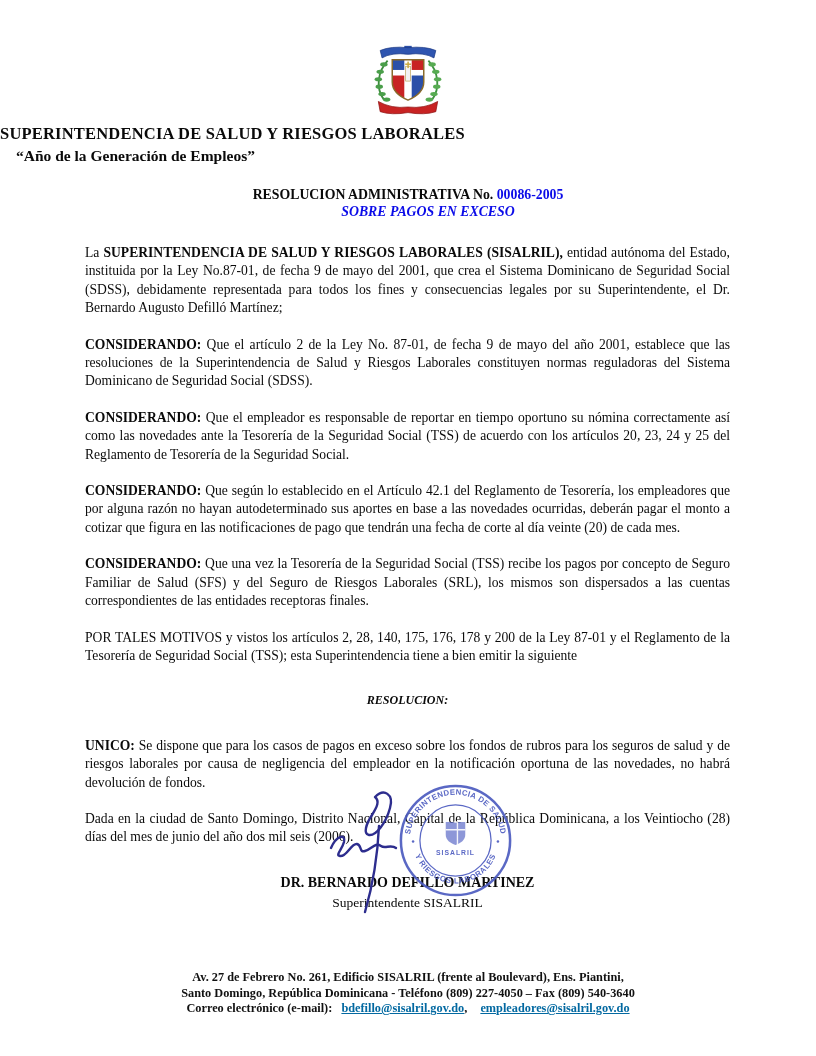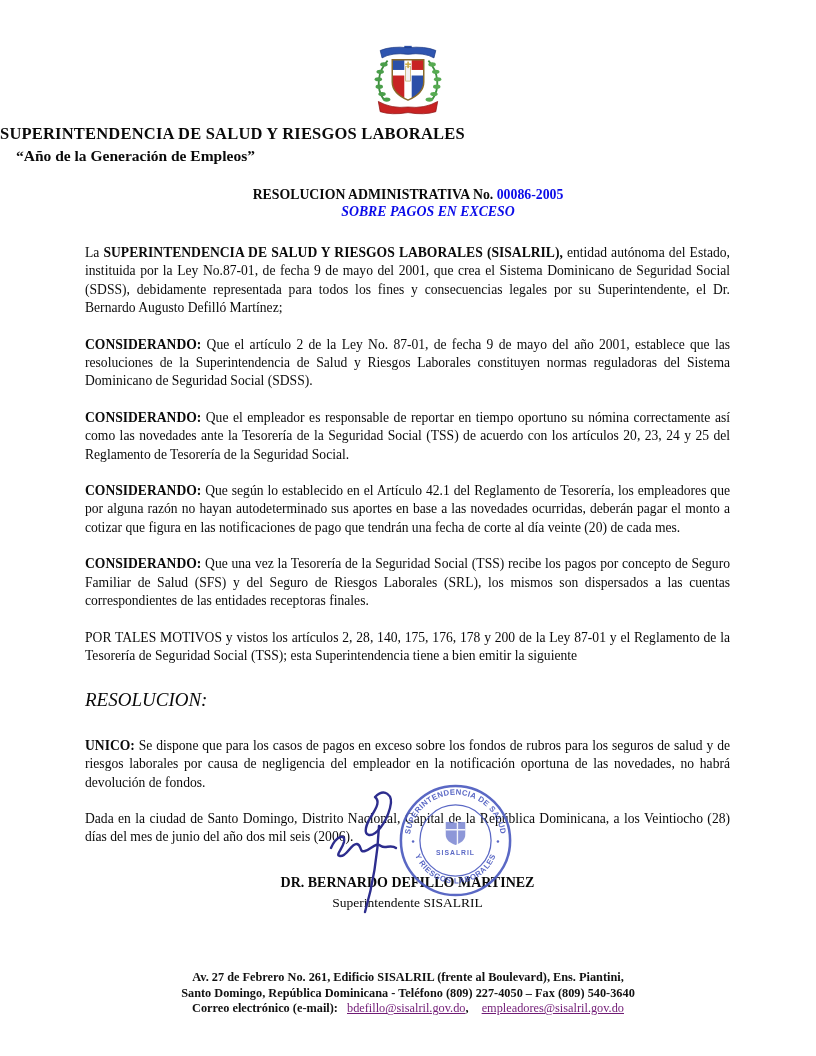--- a/index.html
+++ b/index.html
@@ -18,30 +18,30 @@
   .res-line{text-align:center;font-weight:bold;font-size:13.8px;margin-top:0;}
   .res-line.first{margin-top:22px;}
   .blue{color:#0b0bE8;}
   .subject{text-align:center;font-weight:bold;font-style:italic;font-size:13.8px;color:#0b0bE8;margin-top:1px;padding-left:40px;}
   .content{
     margin:24px 86px 0 85px;
     font-size:13.6px;line-height:18.4px;
     text-align:justify;
   }
   .content p{margin:0 0 18px 0;}
-  .res-heading{font-weight:normal;font-style:italic;font-size:19px;margin:26px 0 27px 0 !important;}
+  .res-heading{text-align:center;font-weight:bold;font-style:italic;font-size:12px;margin:26px 0 27px 0 !important;}
   .sig-name{text-align:center;font-weight:bold;font-size:14px;margin-top:27px;}
   .sig-title{text-align:center;font-size:13.5px;margin-top:2px;}
   .stamp{position:absolute;left:397px;top:782px;width:117px;height:117px;opacity:.92;z-index:3;}
   .signature{position:absolute;left:326px;top:786px;width:84px;height:130px;z-index:4;}
   .footer{
     position:absolute;left:0;top:970px;width:100%;
     text-align:center;font-weight:bold;font-size:12.3px;line-height:15.6px;color:#111;
   }
-  .footer a{color:#701a75;text-decoration:underline;font-weight:normal;}
+  .footer a{color:#0369a1;text-decoration:underline;font-weight:bold;}
   .email-sep{margin-right:10px;}
   .email-label{margin-right:6px;}
 </style>
 </head>
 <body>
 
 <div class="page">
 
   <svg class="coat" viewBox="0 0 100 82" aria-hidden="true">
     <defs>

